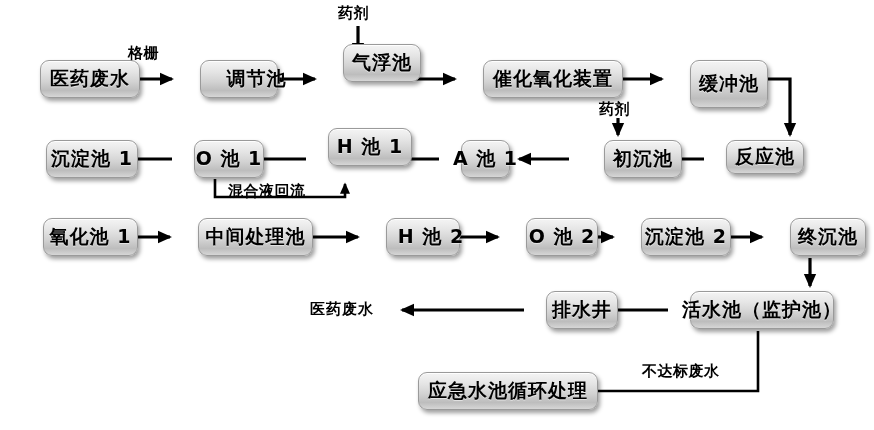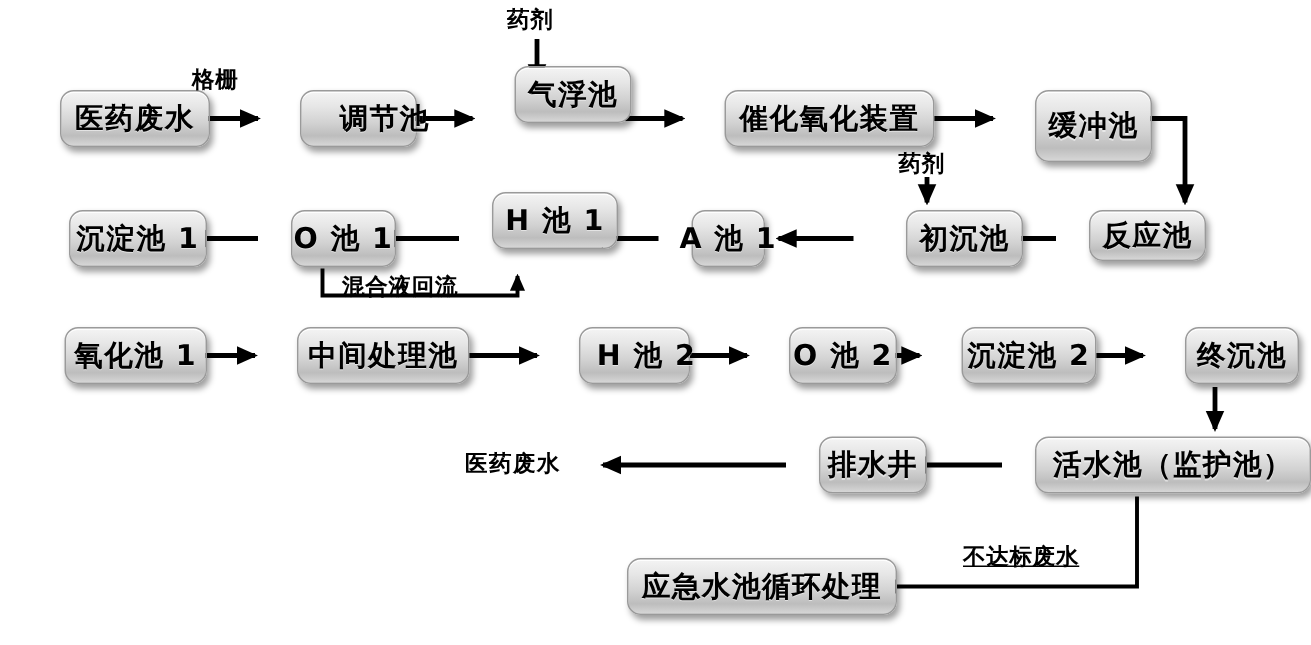--- a/index.html
+++ b/index.html
@@ -125,27 +125,27 @@
       <div class="node" style="left: 443px; top: 140px; width: 49px; height: 38px;">A 池 1</div>
       <div class="node" style="left: 310px; top: 128px; width: 84px; height: 38px;">H 池 1</div>
       <div class="node" style="left: 176px; top: 140px; width: 70px; height: 38px;">O 池 1</div>
       <div class="node" style="left: 28px; top: 140px; width: 92px; height: 38px;">沉淀池 1</div>
       <div class="node" style="left: 25px; top: 218px; width: 95px; height: 38px;">氧化池 1</div>
       <div class="node" style="left: 180px; top: 218px; width: 115px; height: 38px;">中间处理池</div>
       <div class="node" style="left: 368px; top: 218px; width: 74px; height: 38px; padding-left: 16px;">H 池 2</div>
       <div class="node" style="left: 508px; top: 218px; width: 72px; height: 38px;">O 池 2</div>
       <div class="node" style="left: 623px; top: 218px; width: 90px; height: 38px;">沉淀池 2</div>
       <div class="node" style="left: 772px; top: 218px; width: 76px; height: 38px;">终沉池</div>
-      <div class="node" style="left: 672px; top: 291px; width: 184px; height: 38px;">活水池（监护池）</div>
+      <div class="node" style="left: 672px; top: 291px; width: 144px; height: 38px;">活水池（监护池）</div>
       <div class="node" style="left: 528px; top: 291px; width: 72px; height: 38px; text-align: center;">排水井</div>
       <div class="node" style="left: 400px; top: 372px; width: 180px; height: 38px;">应急水池循环处理</div>
     </div>
 
   <div id="labels">
       <div class="plain-label" style="left: 310px; top: 300px;">医药废水</div>
       <div class="edge-label" style="left: 128px; top: 44px;">格栅</div>
       <div class="edge-label" style="left: 338px; top: 4px;">药剂</div>
       <div class="edge-label" style="left: 599px; top: 100px;">药剂</div>
       <div class="edge-label" style="left: 228px; top: 182px;">混合液回流</div>
-      <div class="edge-label" style="left: 642px; top: 362px; text-decoration: underline;">不达标废水</div>
+      <div class="edge-label" style="left: 642px; top: 362px;">不达标废水</div>
     </div>
 
 </div>
 
 </body></html>

